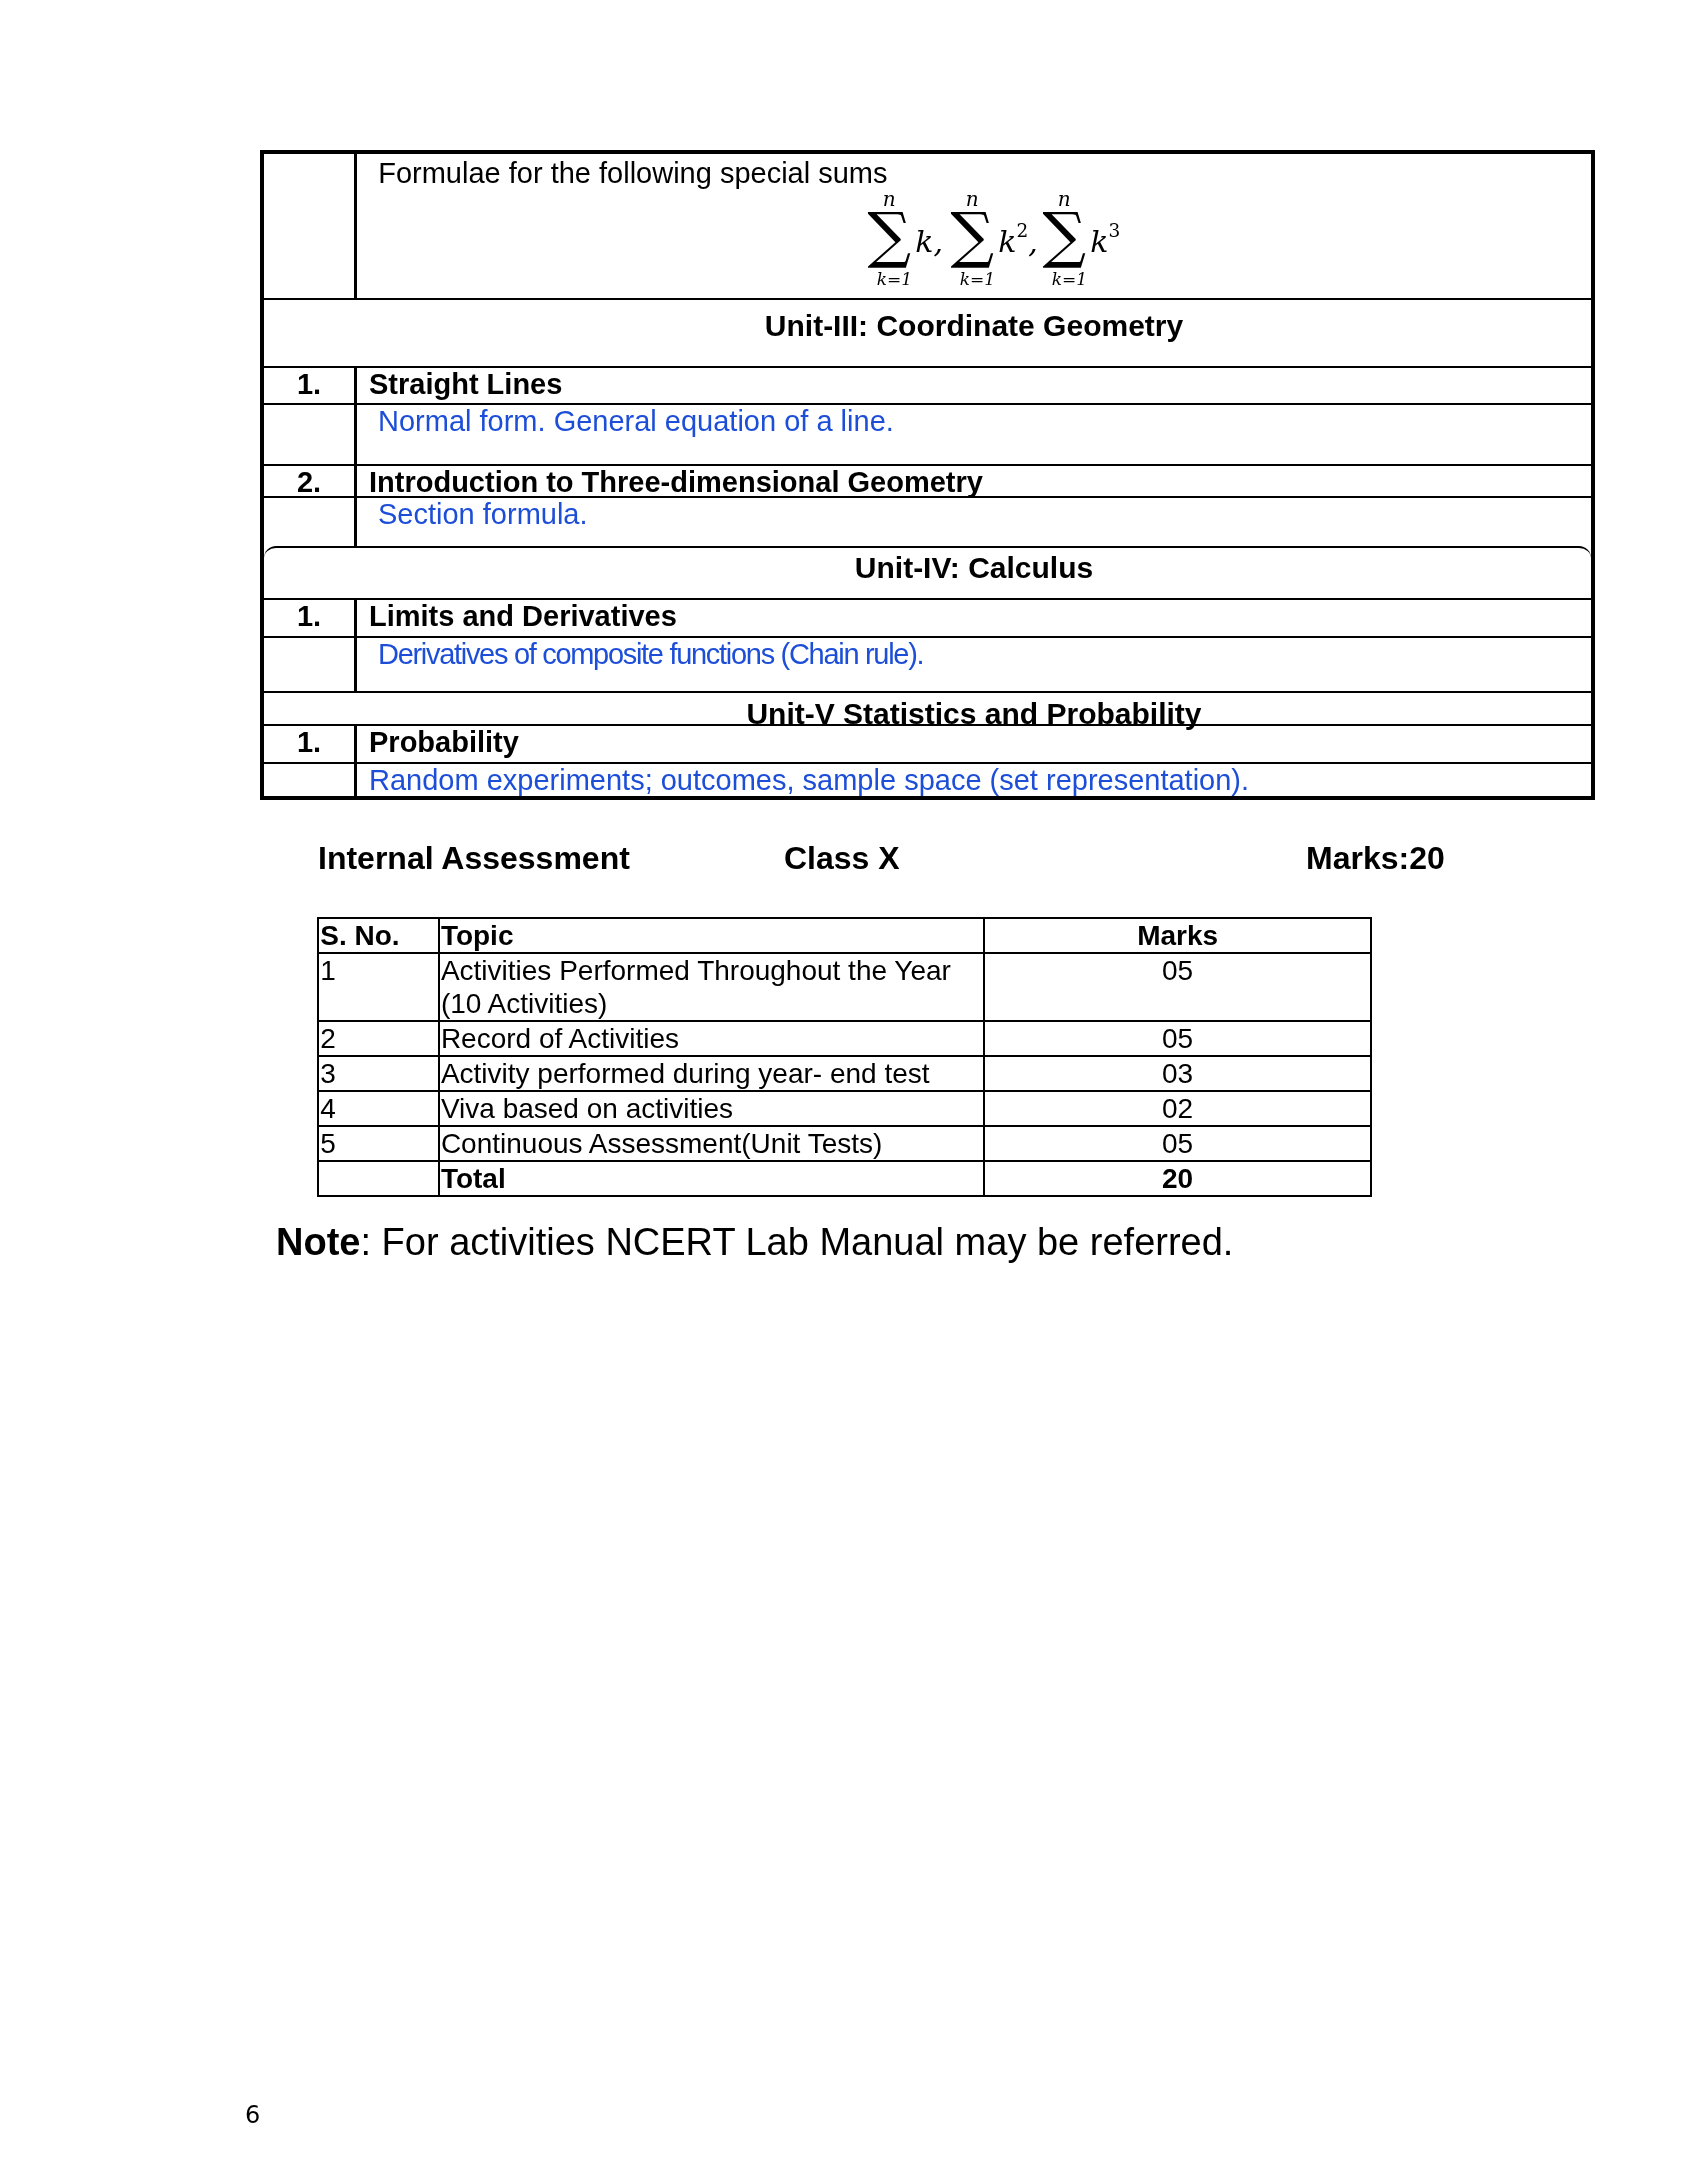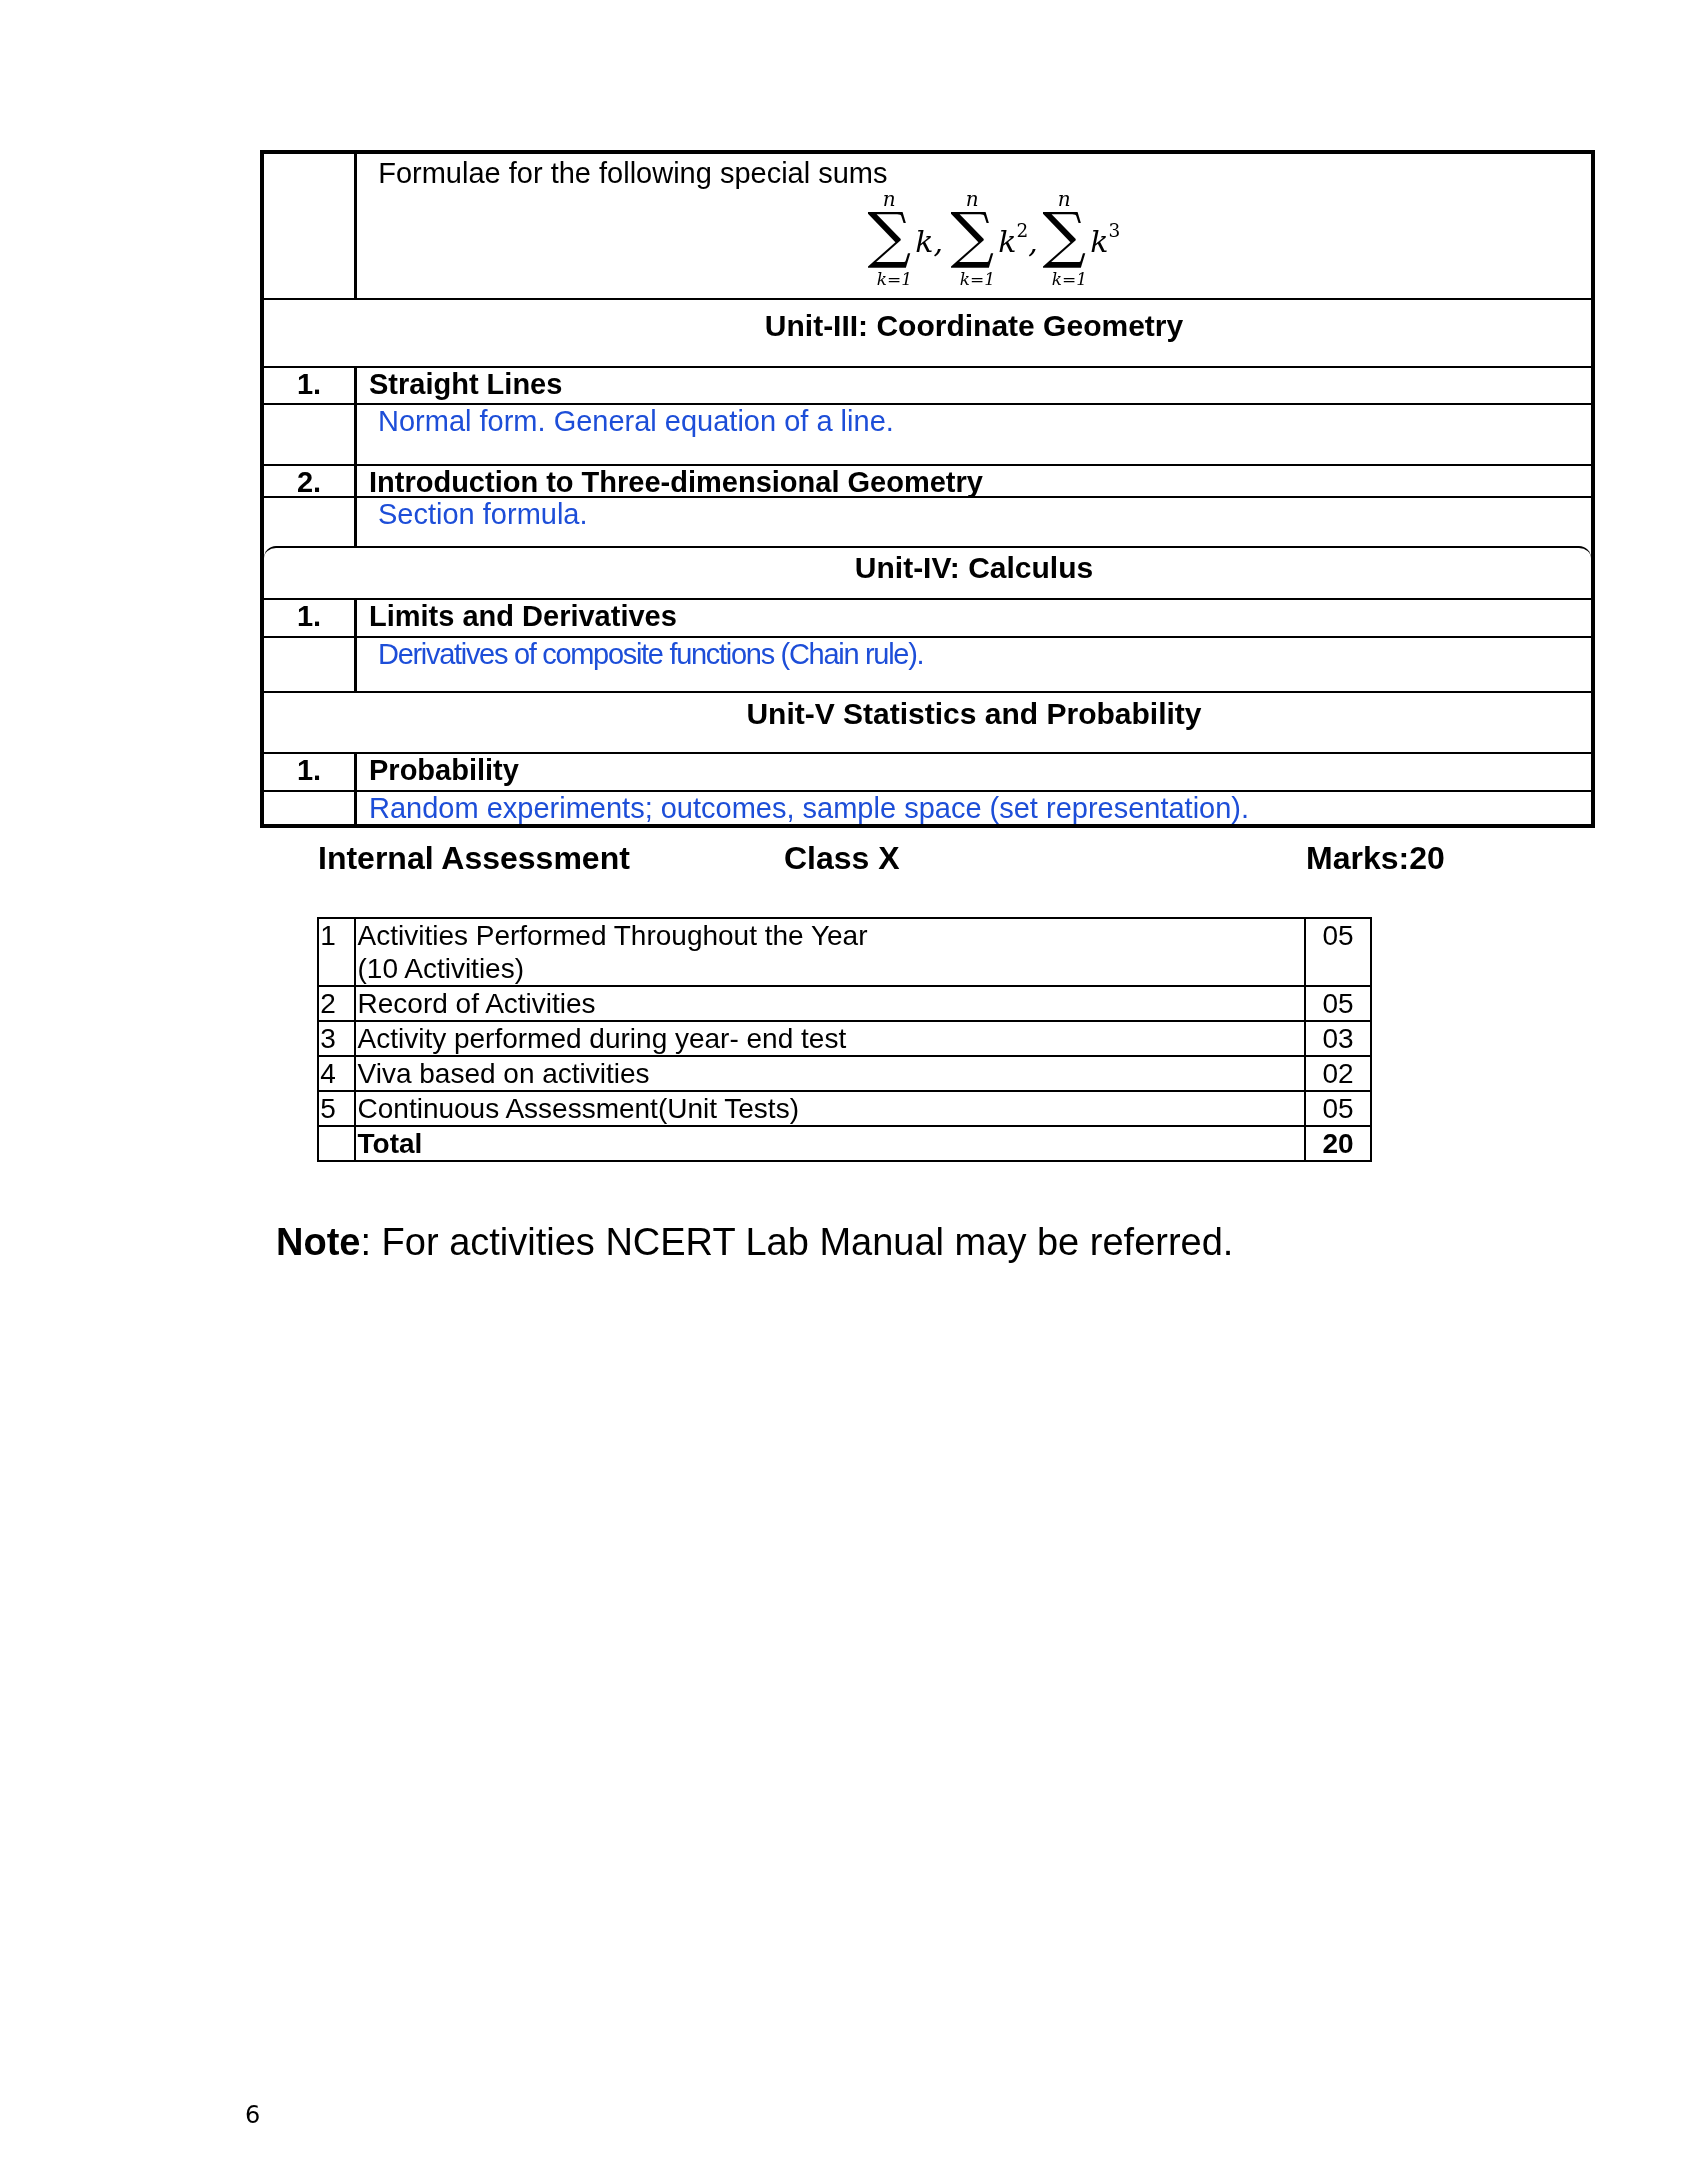--- a/index.html
+++ b/index.html
@@ -102,39 +102,44 @@
   </div>
   <div class="srow" style="height:38px;">
     <div class="scol-num">1.</div>
     <div class="scol-text topic-title" style="padding-left:12px;">Limits and Derivatives</div>
   </div>
   <div class="srow" style="height:55px;">
     <div class="scol-num"></div>
     <div class="scol-text desc" style="padding-left:21px; letter-spacing:-1.3px;">Derivatives of composite functions (Chain rule).</div>
   </div>
 
-  <div class="srow unit" style="height:61px; padding-top:4px;">
+  <div class="srow unit" style="height:33px; padding-top:4px;">
     <div class="unit-title">Unit-V Statistics and Probability</div>
   </div>
   <div class="srow" style="height:38px;">
     <div class="scol-num">1.</div>
     <div class="scol-text topic-title" style="padding-left:12px;">Probability</div>
   </div>
   <div class="srow" style="height:34px;">
     <div class="scol-num"></div>
     <div class="scol-text desc" style="padding-left:12px;">Random experiments; outcomes, sample space (set representation).</div>
   </div>
 </div>
 
 <div class="ia-h" style="left:318px;">Internal Assessment</div>
 <div class="ia-h" style="left:784px;">Class X</div>
 <div class="ia-h" style="left:1306px;">Marks:20</div>
 
 <table id="assess">
   <tbody>
+      <tr>
+    <th class="c1">S. No.</th>
+    <th class="c2">Topic</th>
+    <th class="m">Marks</th>
+  </tr>
   <tr class="tall">
     <td>1</td>
     <td>
       <div>Activities Performed Throughout the Year</div>
       <div>(10 Activities)</div>
     </td>
     <td class="m">05</td>
   </tr>
   <tr class="r">
     <td>2</td>

